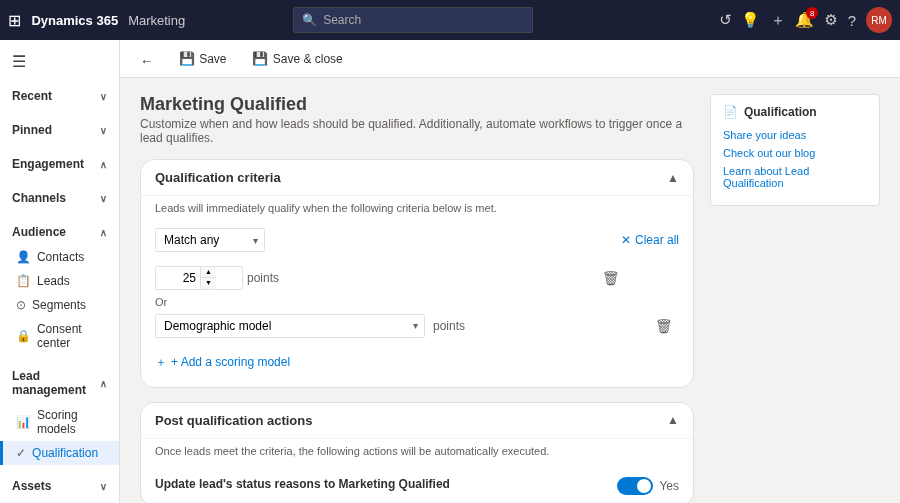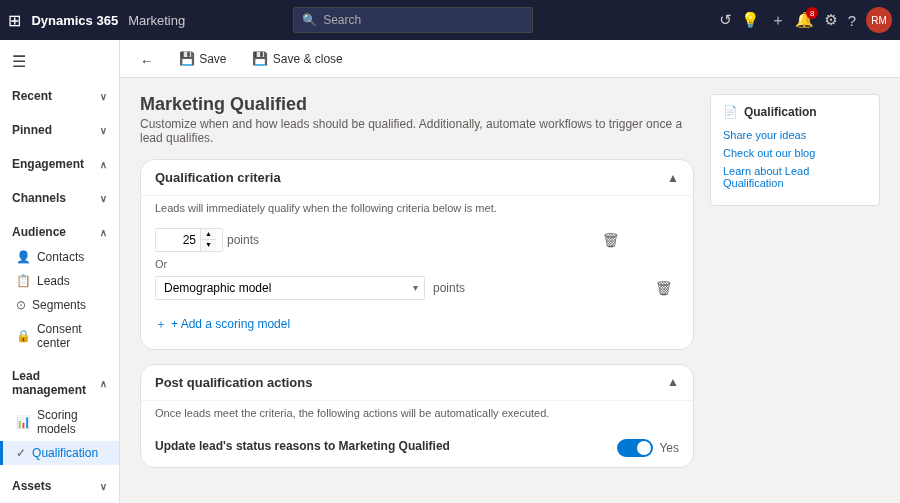--- a/index.html
+++ b/index.html
@@ -269,21 +269,21 @@
     }
 
     
     .score-composite {
       display: flex;
       align-items: center;
       border: 1px solid #e0e0e0;
       border-radius: 2px;
       background: #fff;
       overflow: hidden;
-      width: 68px;
+      width: 88px;
     }
     .score-composite input {
       border: none; outline: none;
       width: 44px; padding: 3px 4px; font-size: 12px; text-align: right;
     }
     .score-composite .steppers {
       display: flex; flex-direction: column; border-left: 1px solid #e0e0e0;
     }
     .score-composite .steppers button {
       background: #faf9f8; border: none; cursor: pointer; font-size: 7px; padding: 1px 4px; line-height: 1.2;
@@ -438,20 +438,32 @@
           <div class="page-subtitle">Customize when and how leads should be qualified. Additionally, automate workflows to trigger once a lead qualifies.</div>
         </div>
 
         <div class="card">
           <div class="card-header">
             <span class="card-title">Qualification criteria</span>
             <button class="card-collapse-btn">▲</button>
           </div>
           <div class="card-subtitle">Leads will immediately qualify when the following criteria below is met.</div>
 
+          <div class="match-row">
+            <div class="select-wrap" style="width:110px;">
+              <select>
+                <option>Match any</option>
+                <option>Match all</option>
+              </select>
+            </div>
+            <button class="clear-all-btn">
+              <span>✕</span>
+              <span>Clear all</span>
+            </button>
+          </div>
 
 
           <div class="scoring-row">
             <div class="score-input-wrap">
               <div class="score-composite">
                 <input type="text" value="25" style="">
                 <div class="steppers">
                   <button>▲</button>
                   <button>▼</button>
                 </div>

